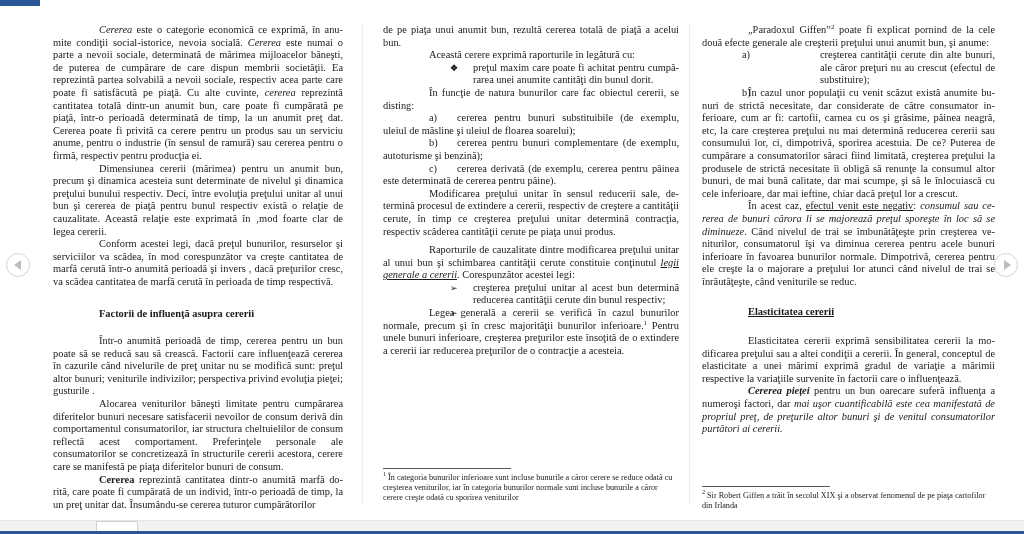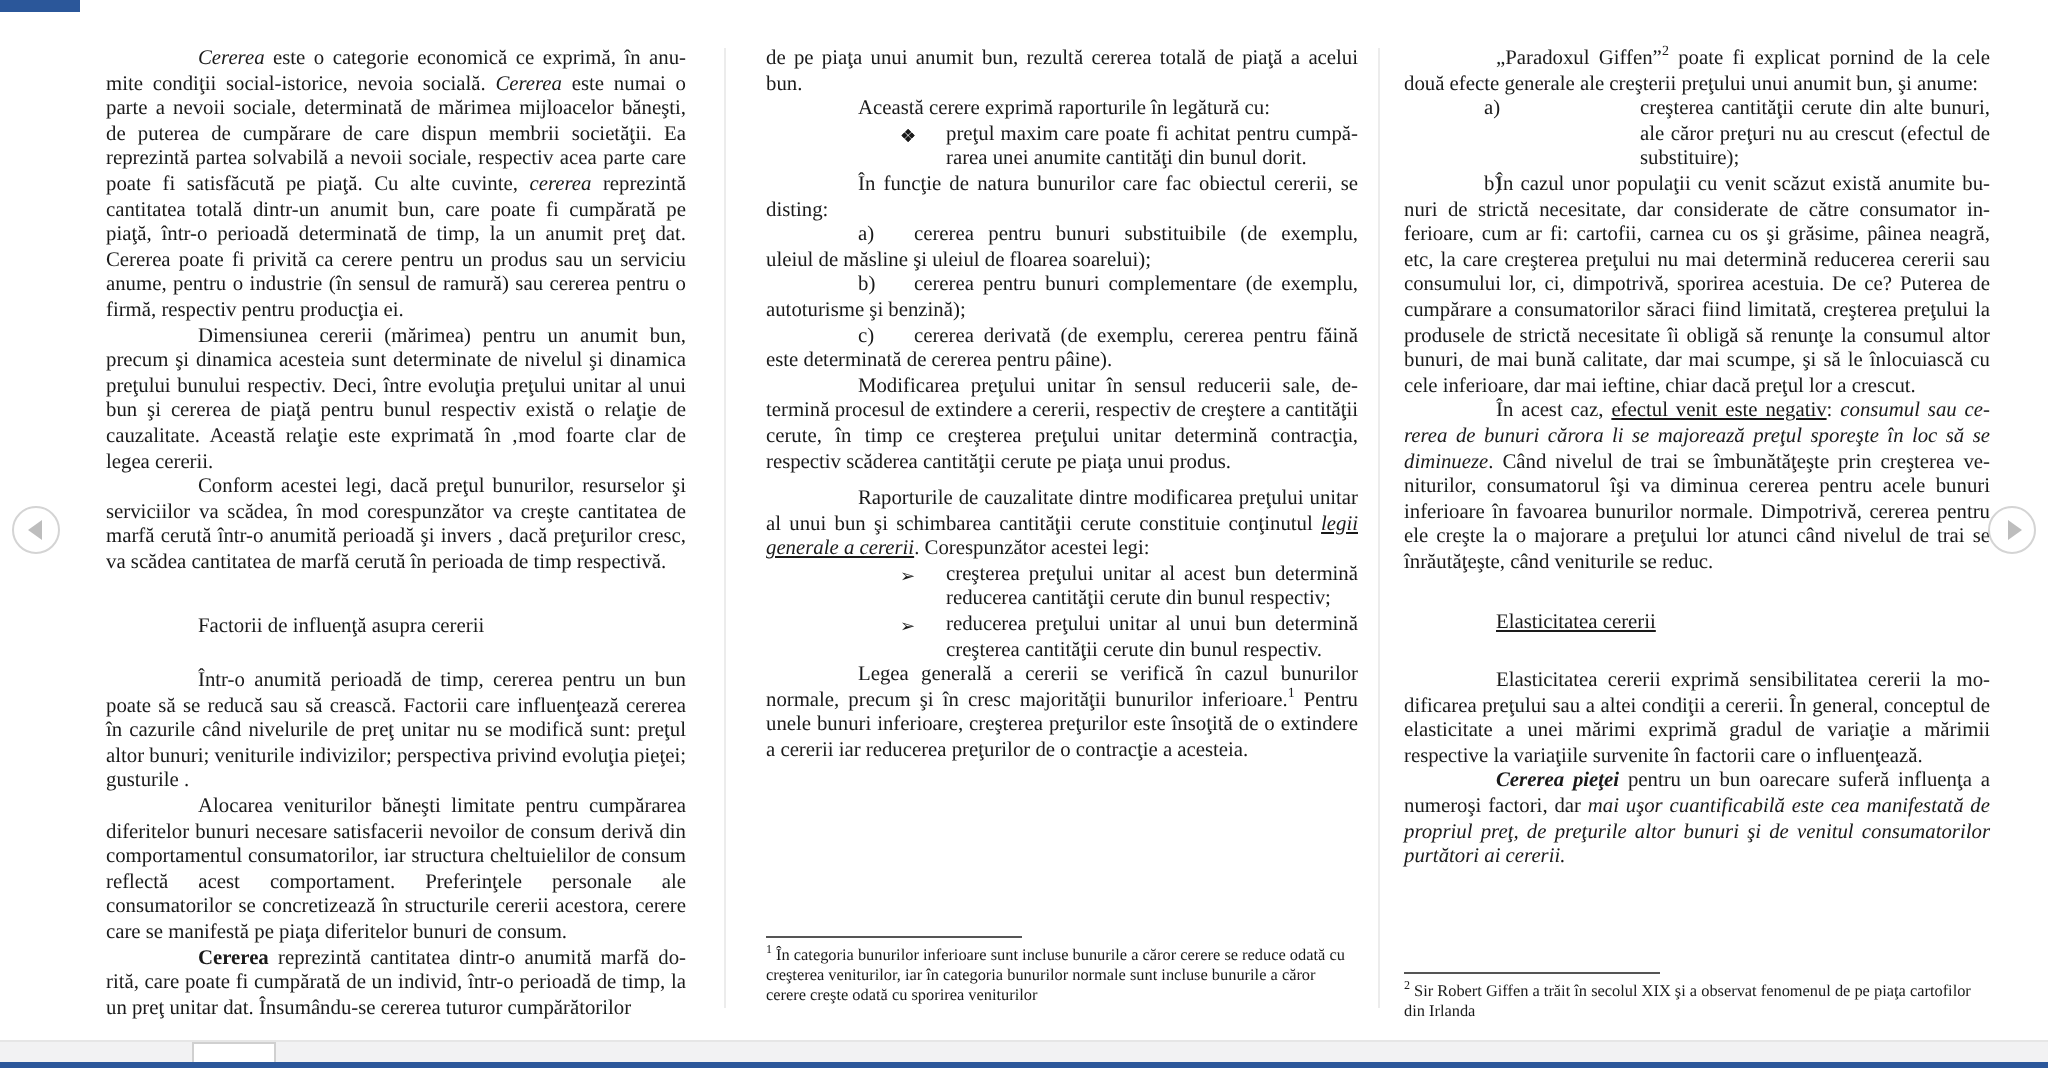--- a/index.html
+++ b/index.html
@@ -20,21 +20,21 @@
   .col {
     position:absolute; top:18px; font-size:10.4px; line-height:12.6px;
     text-align:justify; hyphens:manual;
   }
   .col p { margin:0; }
   .col .ind { text-indent:46px; }
   .col1 { left:53px; width:290px; }
   .col2 { left:383px; width:296px; }
   .col3 { left:702px; width:293px; }
   .sep { position:absolute; top:18px; width:1px; height:480px; background:#ececec; }
-  .heading { font-weight:normal; margin:14px 0 14px 46px !important; }
+  .heading { font-weight:bold; margin:14px 0 14px 46px !important; }
   .heading.u { text-decoration:underline; }
   .list { padding-left:0; margin:0; list-style:none; }
   .list li { position:relative; padding-left:90px; }
   .list li .mk { position:absolute; left:67px; top:0; font-size:9px; }
   .lt3 { position:relative; padding-left:0; }
   .lt3 .lbl { position:absolute; left:40px; }
   .lt3 .txt { display:block; margin-left:118px; }
   .fn-line { width:128px; height:1px; background:#555; margin:0 0 4px 0; }
   .fn { font-size:8.2px; line-height:10.2px; }
   .fn sup { font-size:6px; }
@@ -76,26 +76,26 @@
   <div class="col col2">
     <p>de pe piaţa unui anumit bun, rezultă cererea totală de piaţă a acelui bun.</p>
     <p class="ind">Această cerere exprimă raporturile în legătură cu:</p>
     <ul class="list">
       <li><span class="mk">❖</span></li>
       <li><span class="mk">❖</span><span>preţul maxim care poate fi achitat pentru cumpă­rarea unei anumite cantităţi din bunul dorit.</span></li>
     </ul>
     <p class="ind">În funcţie de natura bunurilor care fac obiectul cererii, se disting:</p>
     <p class="ind"><span class="lbl" style="display:inline-block;width:28px;text-indent:0">a)</span><span>cererea pentru bunuri substituibile (de exemplu, uleiul de măsline şi uleiul de floarea soarelui);</span></p>
     <p class="ind"><span class="lbl" style="display:inline-block;width:28px;text-indent:0">b)</span><span>cererea pentru bunuri complementare (de exem­plu, autoturisme şi benzină);</span></p>
-    <p class="ind"><span class="lbl" style="display:inline-block;width:28px;text-indent:0">c)</span><span>cererea derivată (de exemplu, cererea pentru făină este determinată de cererea pentru pâine).</span></p>
+    <p class="ind"><span class="lbl" style="display:inline-block;width:28px;text-indent:0">c)</span><span>cererea derivată (de exemplu, cererea pentru pâinea este determinată de cererea pentru pâine).</span></p>
     <p class="ind">Modificarea preţului unitar în sensul reducerii sale, de­termină procesul de extindere a cererii, respectiv de creştere a cantităţii cerute, în timp ce creşterea preţului unitar determină contracţia, respectiv scăderea cantităţii cerute pe piaţa unui pro­dus.</p>
     <p class="ind" style="margin-top:6px;"><span>Raporturile de cauzalitate dintre modificarea preţului unitar al unui bun şi schimbarea cantităţii cerute constituie conţinutul </span><i style="text-decoration:underline">legii generale a cererii</i><span>. Corespunzător acestei legi:</span></p>
     <ul class="list">
       <li><span class="mk">➢</span><span>creşterea preţului unitar al acest bun determină re­ducerea cantităţii cerute din bunul respectiv;</span></li>
-      <li><span class="mk">➢</span><span>reducerea preţului unitar al unui bun determină creşterea cantităţii cerute din bunul respectiv.</span></li>
+      <li><span class="mk">➢</span></li>
     </ul>
     <p class="ind"><span>Legea generală a cererii se verifică în cazul bunurilor normale, precum şi în cresc majorităţii bunurilor inferioare.</span><sup>1</sup><span> Pen­tru unele bunuri inferioare, creşterea preţurilor este însoţită de o extindere a cererii iar reducerea preţurilor de o contracţie a aces­teia.</span></p>
     <div style="position:absolute; top:444px; left:0; width:296px;">
       <div class="fn-line"></div>
       <p class="fn" style="text-align:left;"><sup>1</sup><span> În categoria bunurilor inferioare sunt incluse bunurile a căror cerere se re­duce odată cu creşterea veniturilor, iar în categoria bunurilor normale sunt incluse bunurile a căror cerere creşte odată cu sporirea veniturilor</span></p>
     </div>
   </div>
 
   <div class="sep" style="left:689px;"></div>
 

